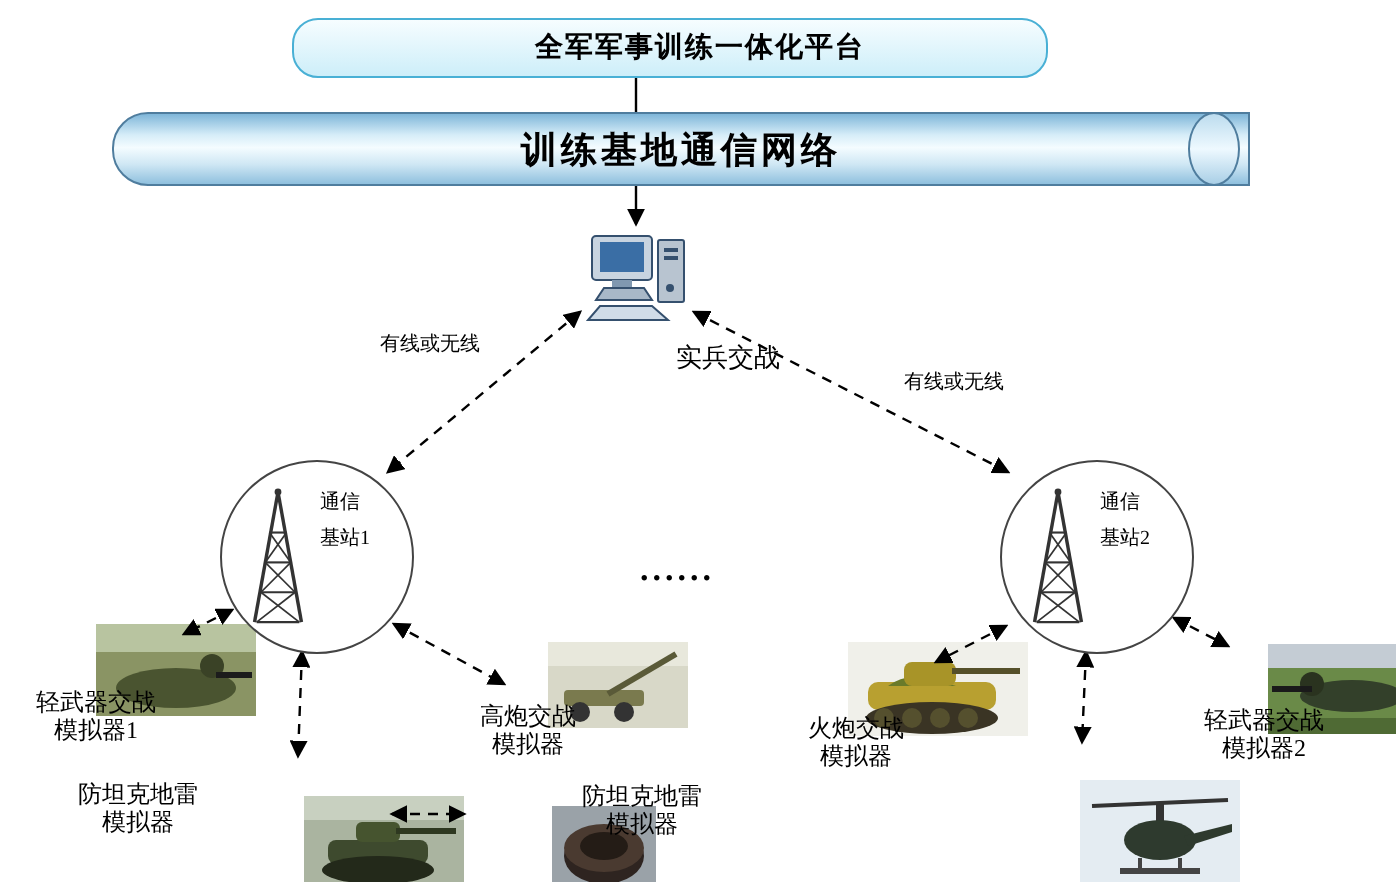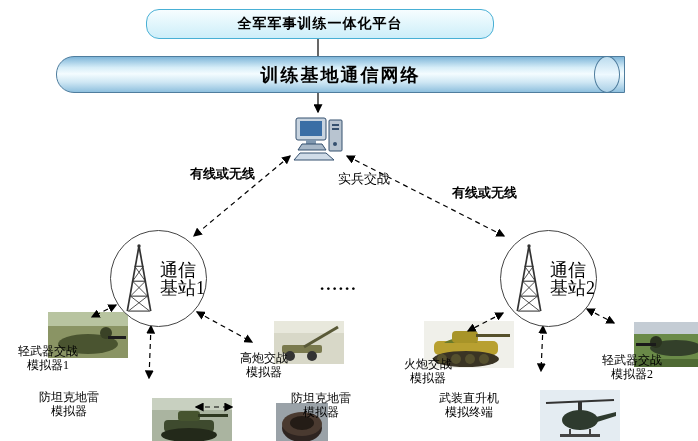--- a/index.html
+++ b/index.html
@@ -10,50 +10,50 @@
   
   .connectors{position:absolute;left:0;top:0;z-index:2;}
   .photo{position:absolute;z-index:1;}
   .photo svg{display:block;width:100%;height:100%;}
   
   .platform-box{
     position:absolute;left:146px;top:9px;width:346px;height:28px;z-index:3;
     background:linear-gradient(#f6fdff,#cdeef9);
     border:1.5px solid #49b0d5;border-radius:13px;
     display:flex;align-items:center;justify-content:center;
-    font-size:14px;font-weight:bold;letter-spacing:1px;
+    font-size:14px;font-weight:bold;letter-spacing:1px;padding-left:30px;
   }
   
   .pipe-body{
     position:absolute;left:56px;top:56px;width:567px;height:35px;z-index:3;
     background:linear-gradient(to bottom,#7fb6d9 0%,#d6edf8 30%,#f4fcff 48%,#cfe7f4 72%,#8fc0de 100%);
     border:1.5px solid #4f7d9e;border-radius:18px 0 0 18px;
     display:flex;align-items:center;justify-content:center;
   }
   .pipe-cap{
     position:absolute;left:594px;top:56px;width:24px;height:35px;z-index:4;
     background:linear-gradient(to bottom,#bcdcee,#eef9ff 50%,#a9cfe6);
     border:1.5px solid #4f7d9e;border-radius:50%;
   }
   .pipe-label{font-size:18px;font-weight:bold;letter-spacing:2px;}
   
   .computer{position:absolute;left:292px;top:116px;width:54px;height:54px;z-index:3;}
   .computer svg{display:block;width:100%;height:100%;}
   .proc-label{position:absolute;left:248px;top:171px;width:142px;z-index:3;
     text-align:right;font-size:13px;line-height:16px;}
-  .link-label{position:absolute;z-index:3;font-size:13px;font-weight:bold;}
+  .link-label{position:absolute;z-index:3;font-size:10px;}
   .link-left{left:190px;top:165px;}
   .link-right{left:452px;top:184px;}
   
   .station{position:absolute;width:95px;height:95px;border-radius:50%;
     border:1px solid #444;background:#fff;z-index:3;}
   .s1{left:110px;top:230px;}
   .s2{left:500px;top:230px;}
   .tower{position:absolute;left:12px;top:11px;width:32px;height:72px;}
-  .station-text{position:absolute;left:49px;top:30px;font-size:18px;line-height:18px;}
+  .station-text{position:absolute;left:49px;top:12px;font-size:10px;line-height:18px;}
   .ellipsis{position:absolute;left:320px;top:275px;z-index:3;
     font-size:17px;font-weight:bold;letter-spacing:2px;}
   
   .p-soldier1{left:8px;top:296px;width:80px;height:46px;}
   .p-tank{left:112px;top:382px;width:80px;height:46px;}
   .p-aagun{left:234px;top:305px;width:70px;height:43px;}
   .p-mine{left:236px;top:387px;width:52px;height:44px;}
   .p-artillery{left:384px;top:305px;width:90px;height:47px;}
   .p-heli{left:500px;top:374px;width:80px;height:60px;}
   .p-soldier2{left:594px;top:306px;width:90px;height:45px;}
@@ -271,22 +271,18 @@
     <span>模拟器</span>
   </div>
   <div class="nodelabel l4">
     <span>防坦克地雷</span><br>
     <span>模拟器</span>
   </div>
   <div class="nodelabel l5">
     <span>火炮交战</span><br>
     <span>模拟器</span>
   </div>
-  <div class="nodelabel l6">
-    <span>武装直升机</span><br>
-    <span>模拟终端</span>
-  </div>
   <div class="nodelabel l7">
     <span>轻武器交战</span><br>
     <span>模拟器2</span>
   </div>
 
 </div>
 
 </body></html>

